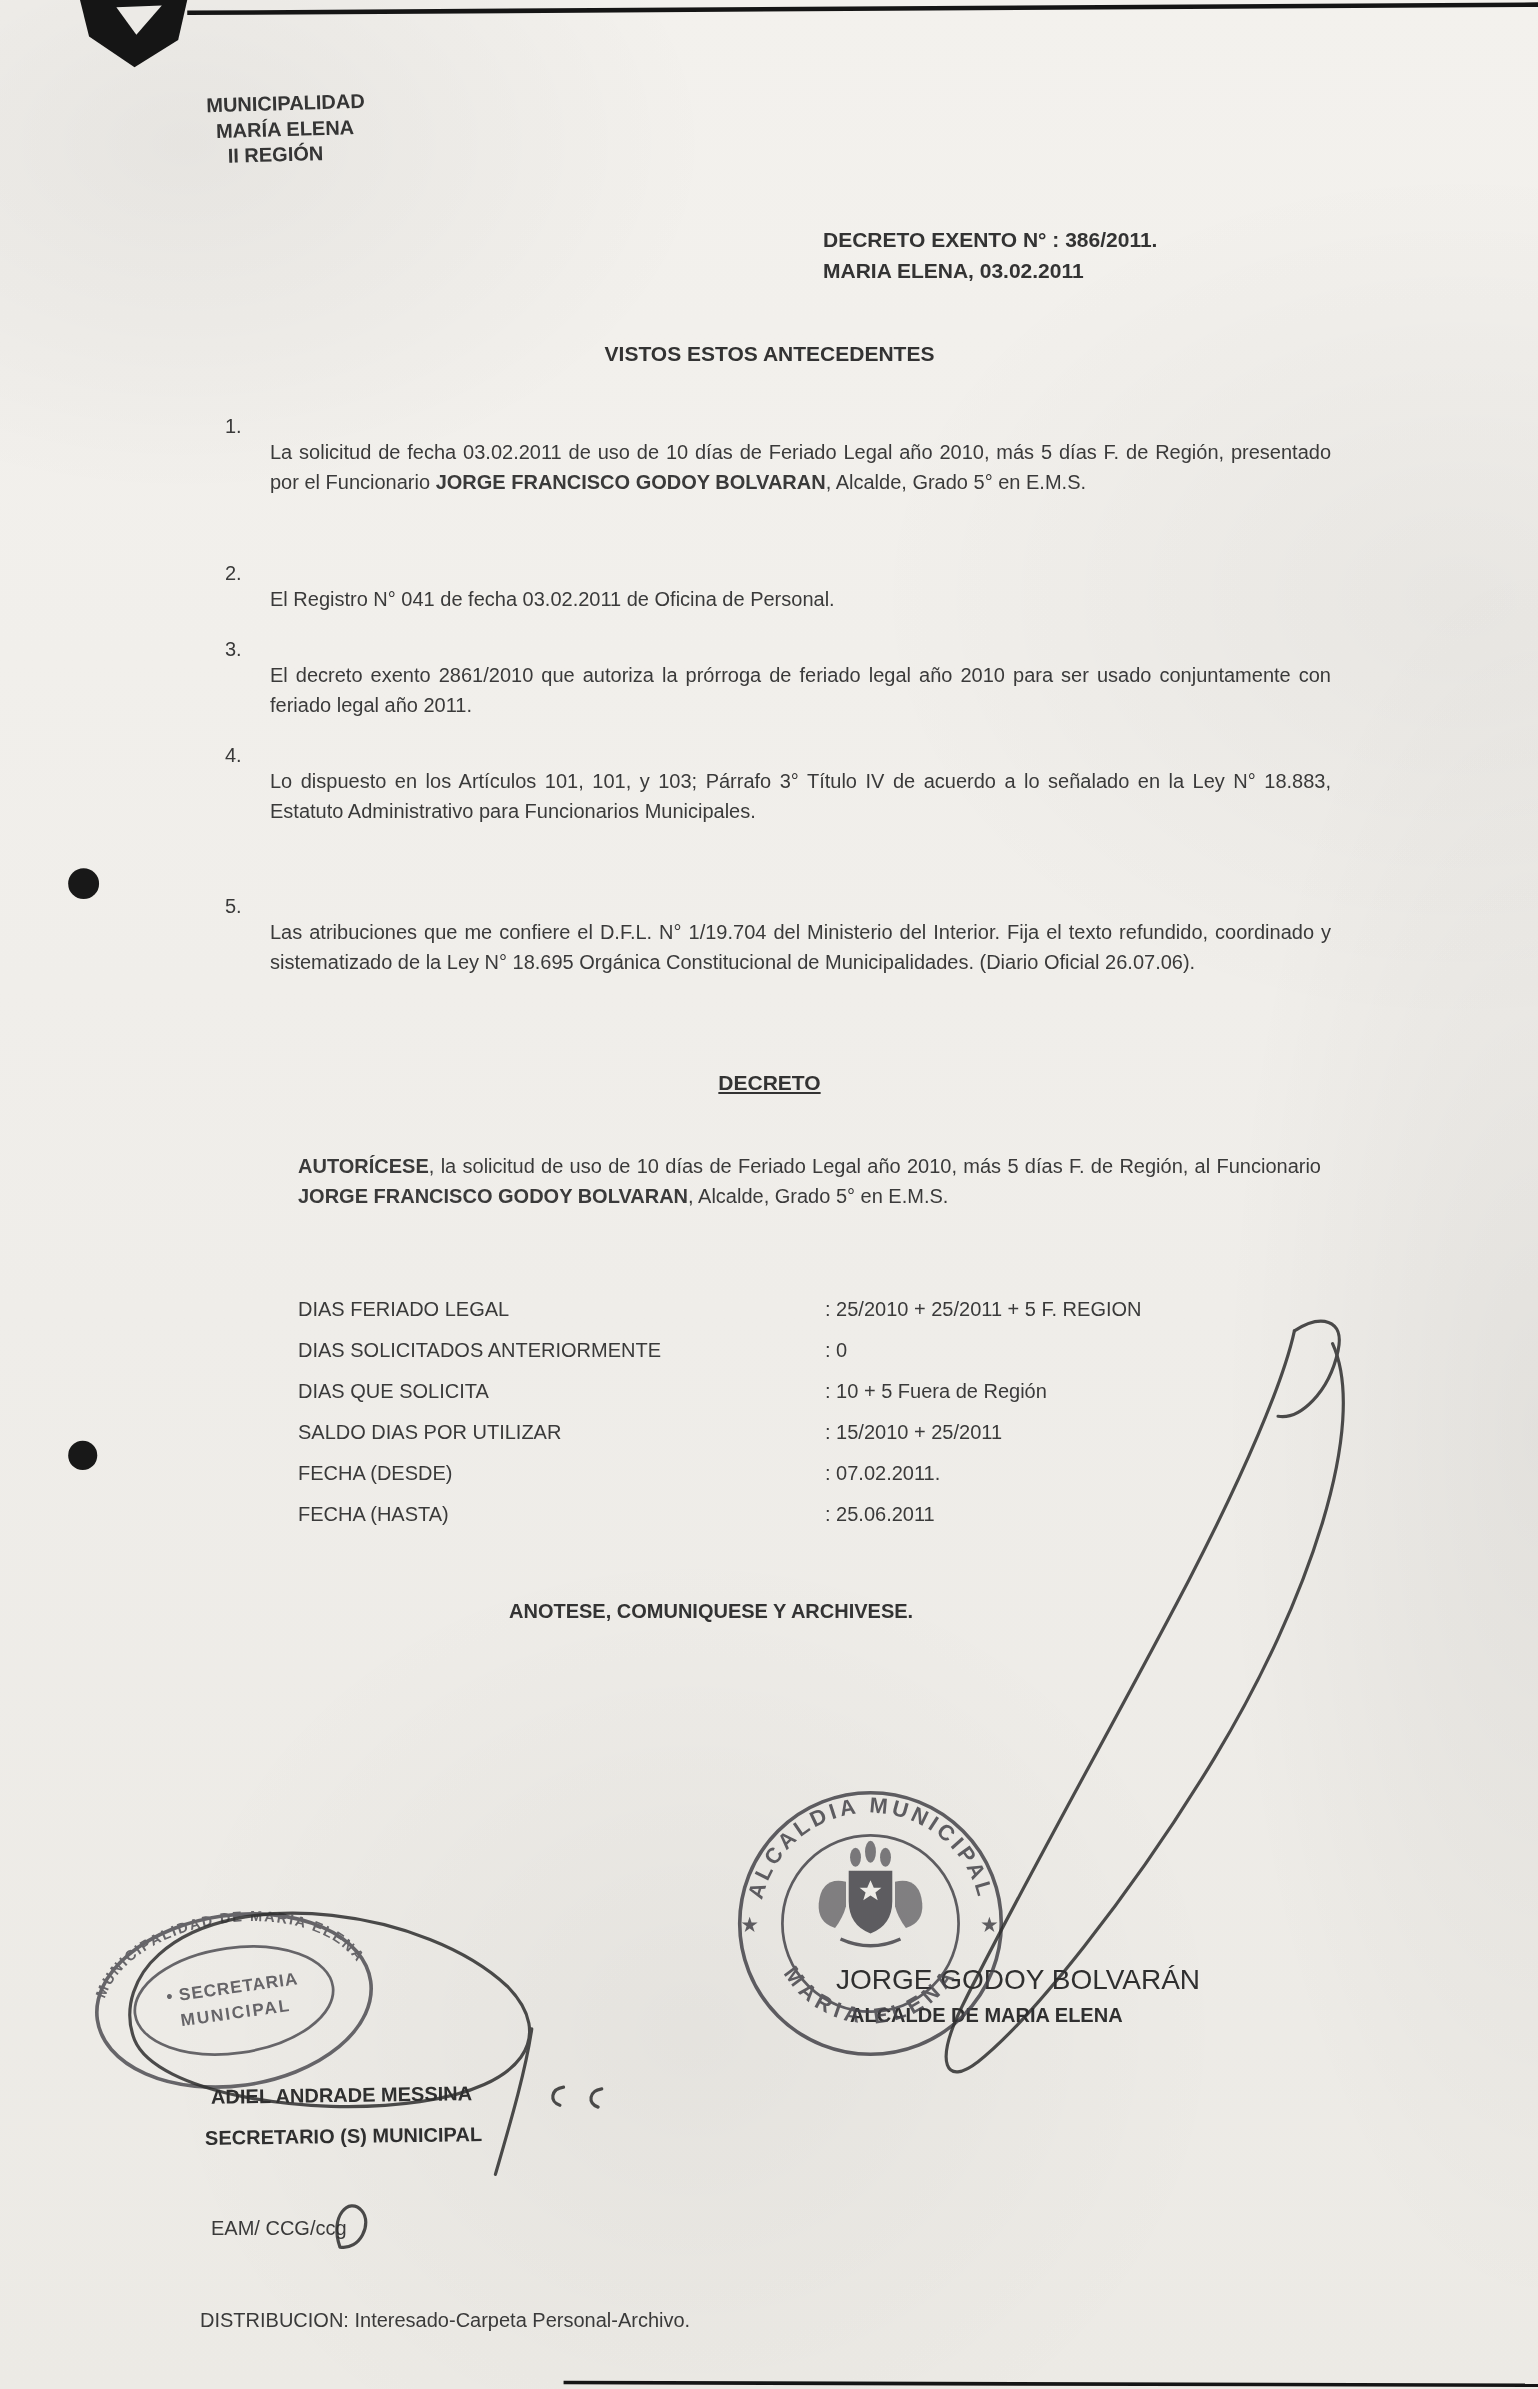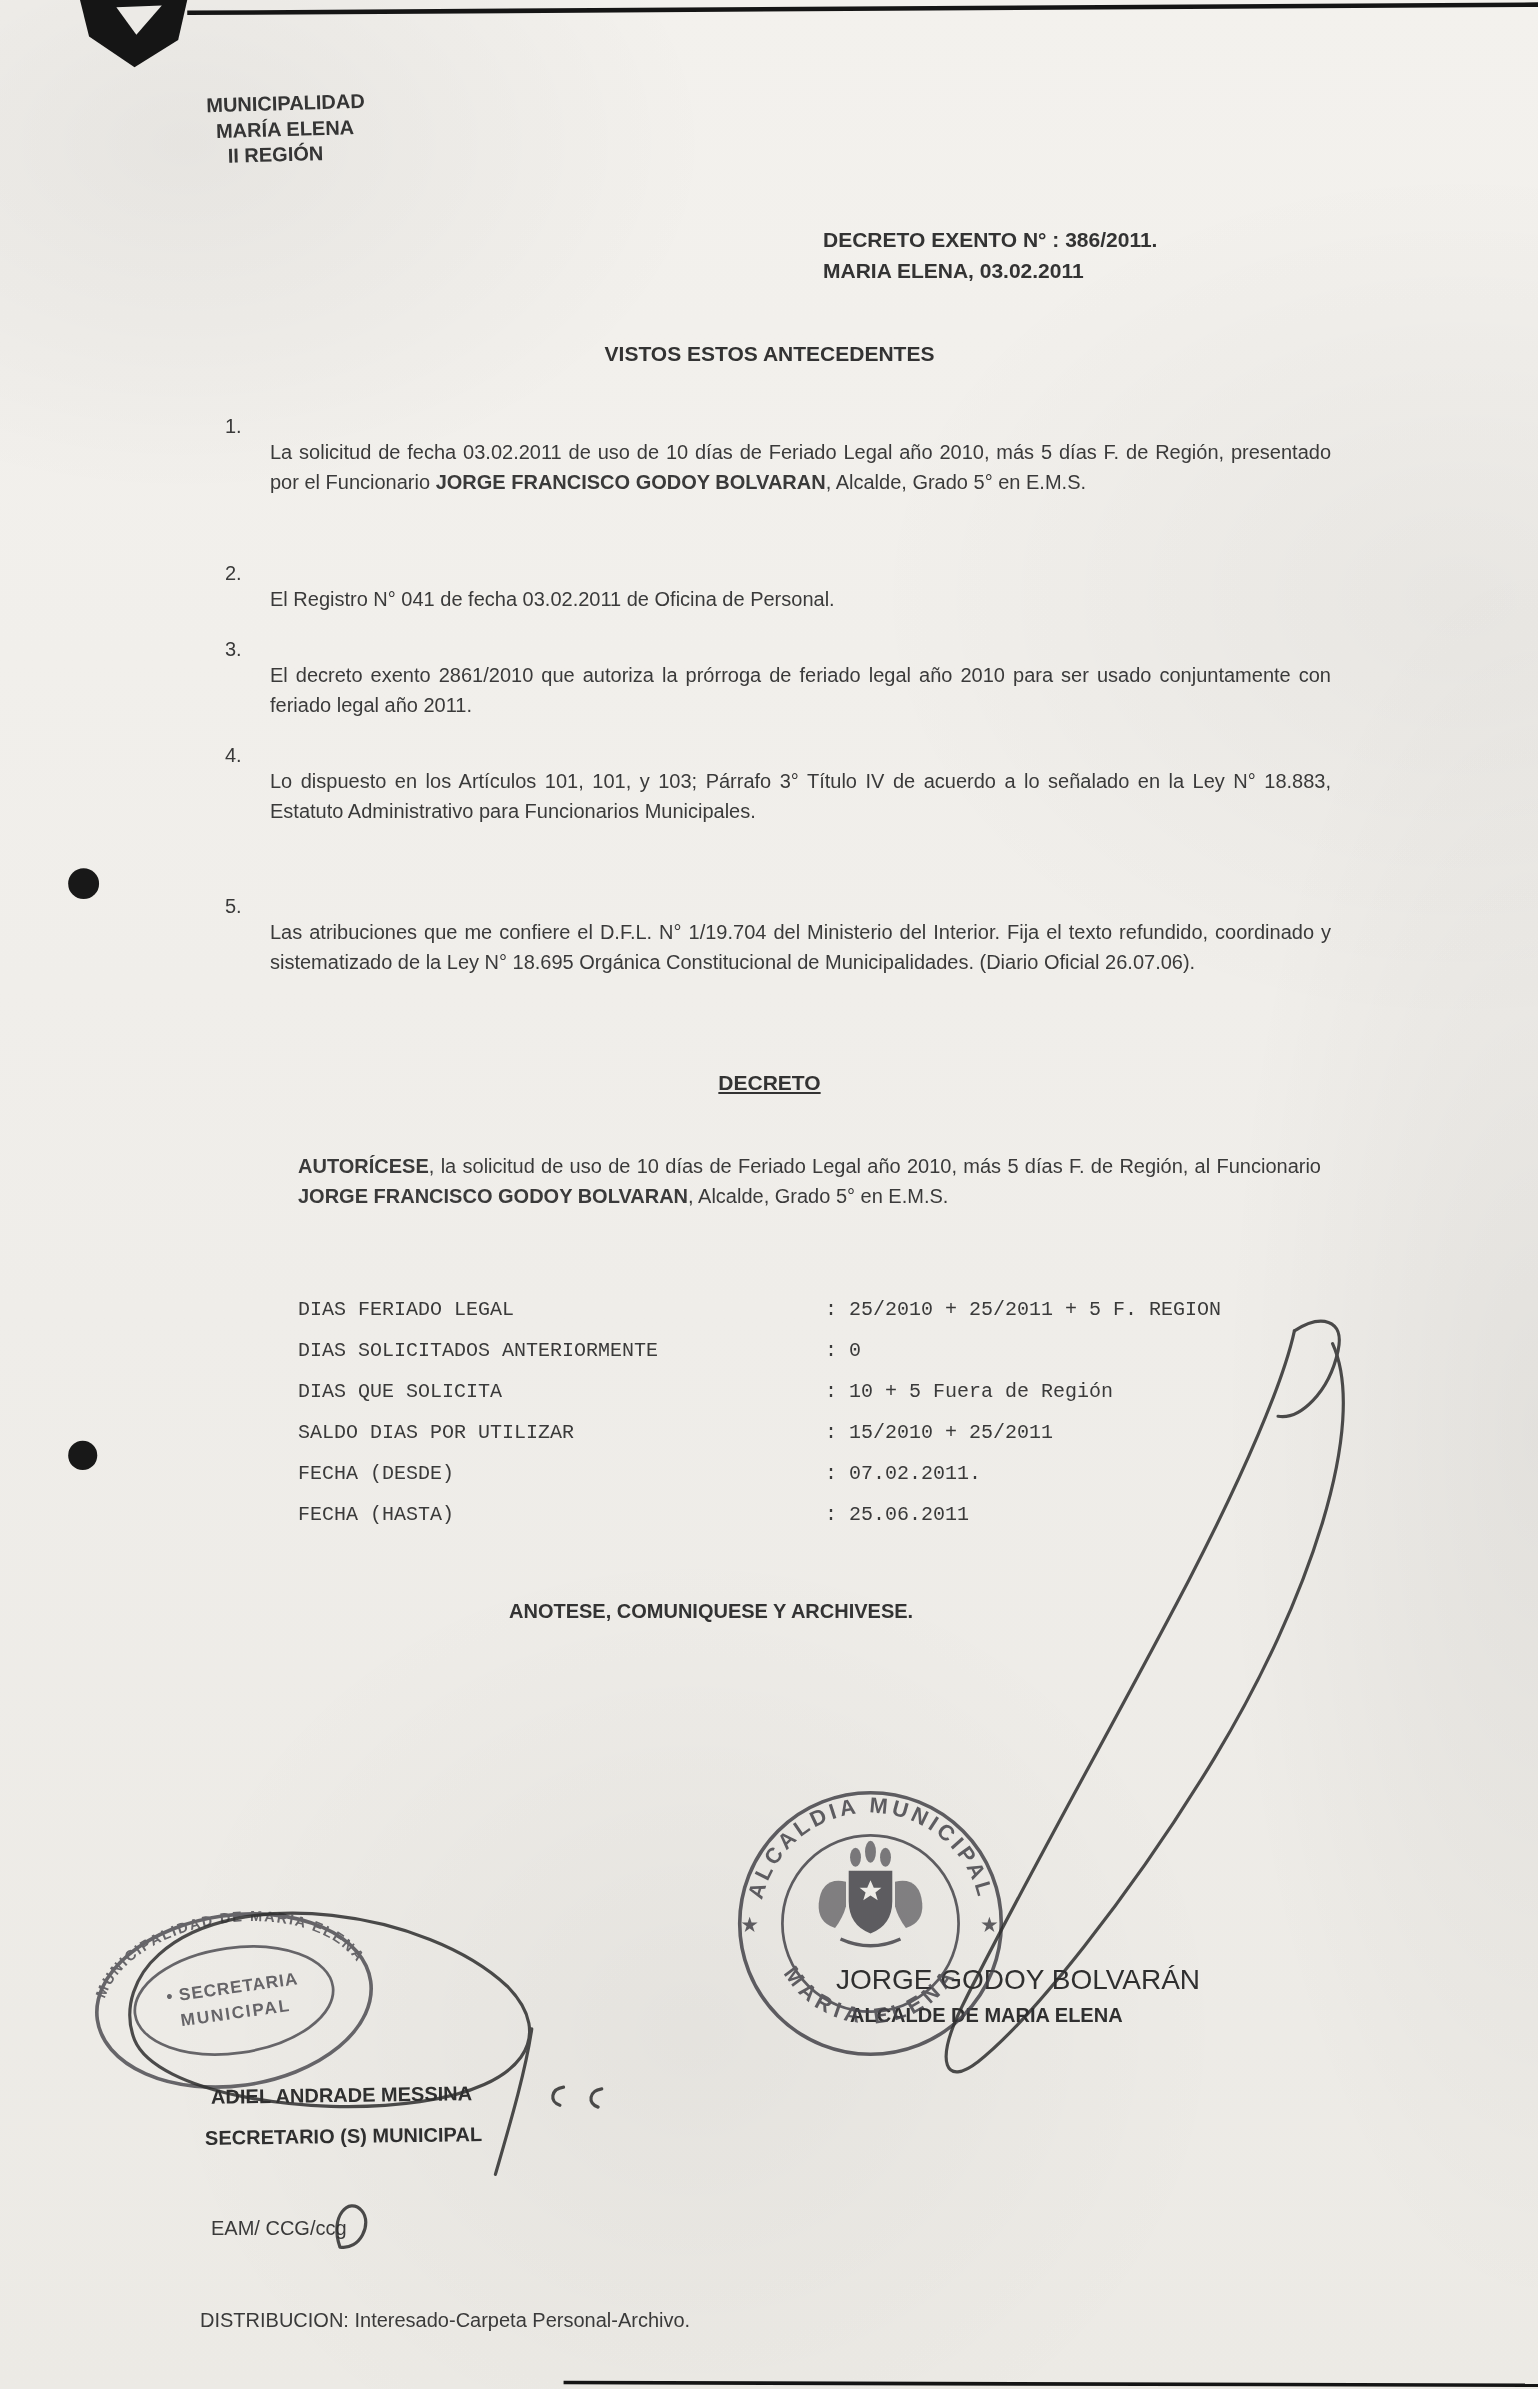--- a/index.html
+++ b/index.html
@@ -29,21 +29,21 @@
   .center-band{left:224px;width:1091px;text-align:center;font-weight:bold;font-size:21px;color:#333;}
   .vistos-title{top:342px;}
   .decreto-title{top:1071px;text-decoration:underline;}
 
   .item{position:absolute;left:225px;width:1109px;display:flex;font-size:20px;line-height:30px;}
   .item .num{width:45px;flex:none;}
   .item .txt{width:1061px;text-align:justify;margin-top:26px;}
 
   .autoricese{left:298px;width:1023px;top:1151px;text-align:justify;font-size:20px;line-height:30px;}
 
-  .alloc{left:298px;top:1298px;font-size:20px;width:1037px;font-family:Liberation Mono, monospace;}
+  .alloc{left:298px;top:1298px;font-size:20px;width:1037px;}
   .arow{height:41px;display:flex;align-items:flex-start;}
   .alabel{width:527px;flex:none;}
 
   .closing{left:509px;top:1600px;font-size:20px;font-weight:bold;color:#333;}
 
   .mayor-name{left:836px;top:1964px;font-size:28px;font-weight:normal;color:#2f2f2f;}
   .mayor-title{left:850px;top:2004px;font-size:20px;font-weight:bold;color:#2f2f2f;}
   .sec-name{left:211px;top:2084px;font-size:20px;font-weight:bold;color:#2f2f2f;transform:rotate(-0.8deg);}
   .sec-title{left:205px;top:2125px;font-size:20px;font-weight:bold;color:#2f2f2f;transform:rotate(-0.8deg);}
   .initials{left:211px;top:2217px;font-size:20px;}

